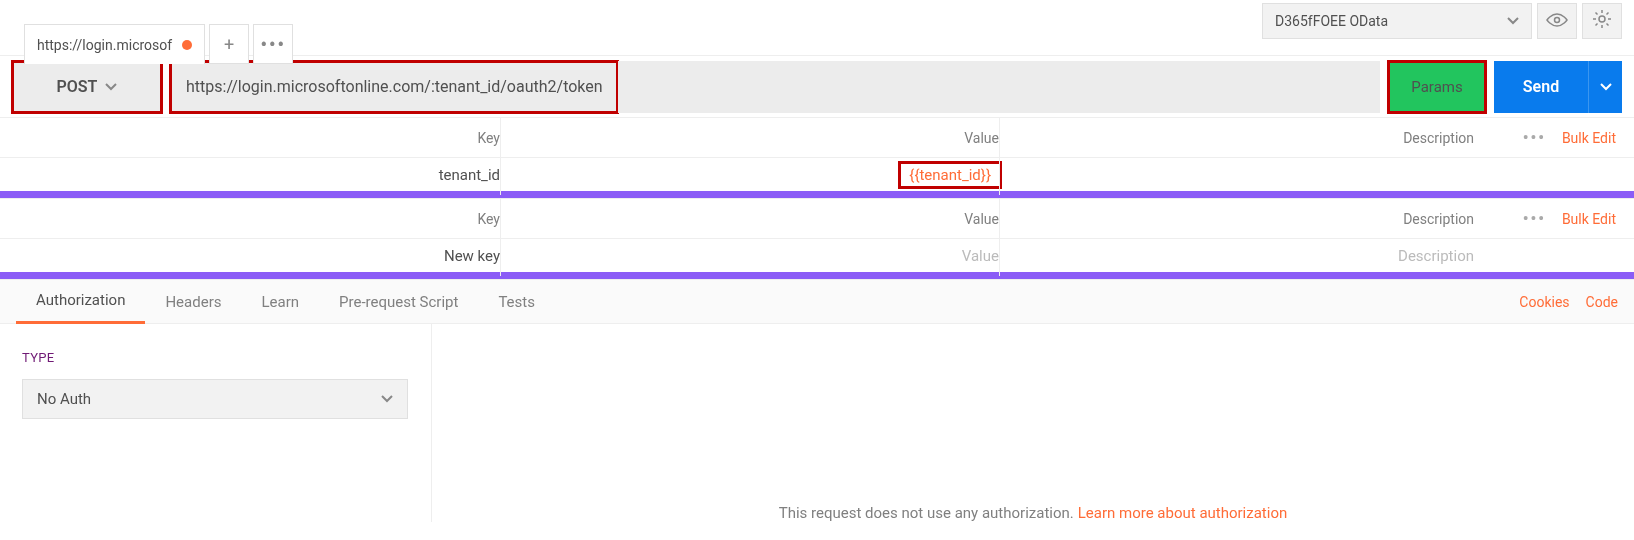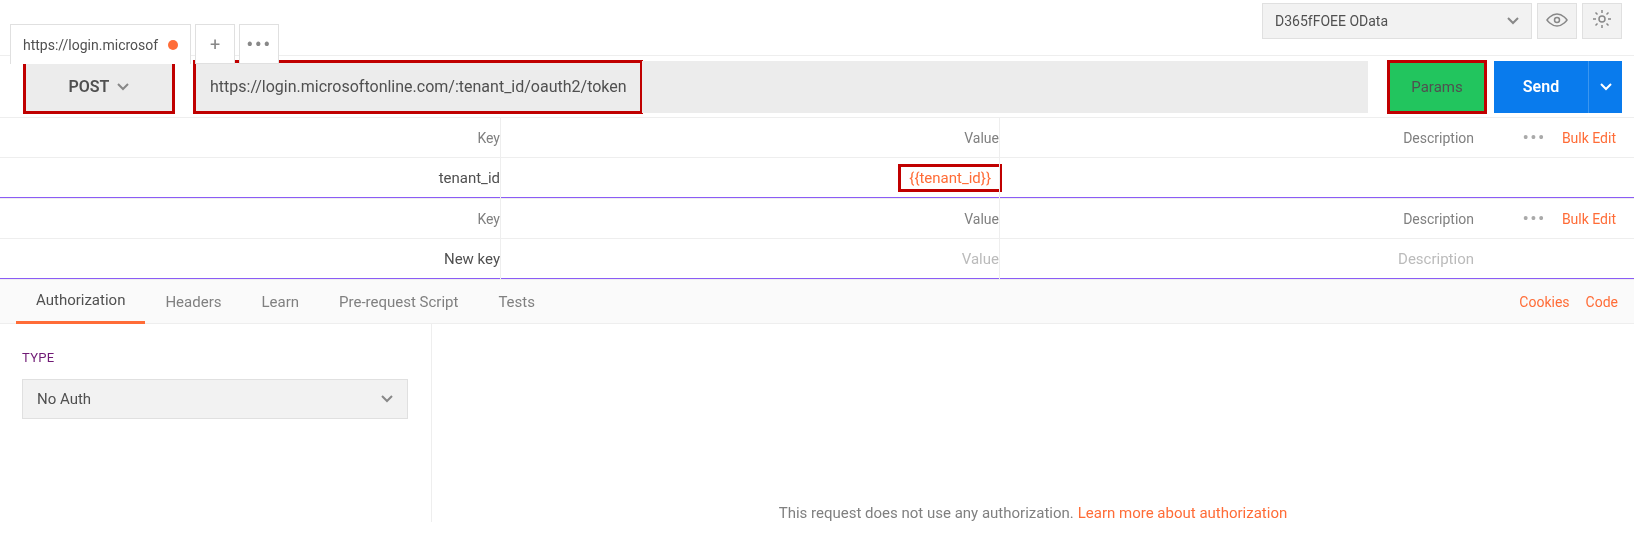--- a/index.html
+++ b/index.html
@@ -1,20 +1,20 @@
 <!DOCTYPE html>
 <html><head>
 <meta charset="utf-8">
 <style>
 * { box-sizing: border-box; margin: 0; padding: 0; font-family: -apple-system, BlinkMacSystemFont, "Segoe UI", Roboto, Helvetica, Arial, sans-serif; }
 body { width: 1634px; height: 540px; background: #fff; color: #505050; overflow: hidden; }
 
 
 .top-header { height: 56px; display: flex; align-items: flex-start; position: relative; border-bottom: 1px solid #eee; }
-.tabs-area { flex: 1; display: flex; align-items: center; height: 56px; padding-left: 10px; }
+.tabs-area { flex: 1; display: flex; align-items: center; height: 56px; padding-left: 24px; }
 .tab { height: 40px; background: #fff; border: 1px solid #e0e0e0; display: flex; align-items: center; padding: 0 12px; font-size: 14px; color: #505050; margin-right: 4px; border-bottom: none; position: relative; top: 16px; }
 .tab .unsaved { width: 10px; height: 10px; border-radius: 50%; background: #ff6c37; margin-left: 10px; }
 .tab-sq { width: 40px; height: 40px; border: 1px solid #e0e0e0; display: flex; align-items: center; justify-content: center; font-size: 18px; color: #888; margin-right: 4px; position: relative; top: 16px; background: #fff; cursor: pointer; }
 .tab-sq .dots { letter-spacing: 2px; font-weight: bold; }
 
 .right-tools { display: flex; align-items: center; gap: 5px; padding-right: 12px; height: 42px; }
 .env-select { width: 270px; height: 36px; background: #f2f2f2; border: 1px solid #e0e0e0; display: flex; align-items: center; justify-content: space-between; padding: 0 12px; font-size: 14px; color: #505050; cursor: pointer; }
 .sq-btn { width: 40px; height: 36px; background: #f2f2f2; border: 1px solid #e0e0e0; display: flex; align-items: center; justify-content: center; cursor: pointer; color: #888; }
 
 
@@ -22,33 +22,33 @@
 .method-sel { width: 150px; height: 52px; background: #ececec; display: flex; align-items: center; justify-content: center; font-size: 16px; font-weight: 600; color: #505050; cursor: pointer; gap: 8px; }
 .url-input { flex: 1; height: 52px; background: #ececec; border: none; padding: 7px 16px; font-size: 16px; color: #505050; outline: none; }
 .params-btn { width: 98px; height: 52px; background: #22c55e; border: 1px solid #e0e0e0; font-size: 15px; color: #505050; display: flex; align-items: center; justify-content: center; cursor: pointer; }
 .send-wrap { display: flex; height: 52px; }
 .send-btn { width: 94px; background: #097bed; color: #fff; font-size: 16px; font-weight: 600; display: flex; align-items: center; justify-content: center; cursor: pointer; }
 .send-dd { width: 34px; background: #097bed; border-left: 1px solid #3a96f0; display: flex; align-items: center; justify-content: center; cursor: pointer; }
 .save-wrap { display: flex; height: 52px; }
 .save-btn { width: 70px; background: #f2f2f2; border: 1px solid #e0e0e0; border-right: none; display: flex; align-items: center; justify-content: center; font-size: 15px; color: #505050; cursor: pointer; }
 .save-dd { width: 34px; background: #f2f2f2; border: 1px solid #e0e0e0; display: flex; align-items: center; justify-content: center; cursor: pointer; color: #888; }
 
-.hl { outline: 3px solid #c00000; outline-offset: -2px; margin-left: 12px; }
+.hl { outline: 3px solid #c00000; outline-offset: -2px; }
 
 
 .param-section { border-bottom: 1px solid #eee; text-align: right; }
 .param-header { height: 40px; display: flex; align-items: center; border-bottom: 1px solid #eee; background: #fff; }
 .param-header.nested { }
 .col-key { flex: 0 0 500px; padding-left: 62px; font-size: 14px; color: #808080; }
 .col-val { flex: 0 0 498px; padding-left: 10px; font-size: 14px; color: #808080; }
 .col-desc { flex: 1; padding-left: 10px; font-size: 14px; color: #808080; }
 .col-actions { flex: 0 0 160px; display: flex; align-items: center; justify-content: flex-end; gap: 16px; padding-right: 18px; }
 .dots3 { color: #aaa; letter-spacing: 2px; font-weight: bold; cursor: pointer; }
 .bulk-edit { color: #ff6c37; font-size: 14px; cursor: pointer; }
-.param-row { height: 40px; display: flex; align-items: center; border-bottom: 1px solid #8b5cf6; }
+.param-row { height: 40px; display: flex; align-items: center; border-bottom: 7px solid #8b5cf6; }
 .param-row .col-key, .param-row .col-val, .param-row .col-desc { font-size: 15px; }
 .param-row .col-key { color: #505050; }
 .param-row .val-var { color: #ff6c37; display: inline-block; padding: 2px 8px; }
 .param-row .val-var.hl2 { outline: 3px solid #c00000; }
 .placeholder { color: #bbb; }
 .col-divider { width: 1px; height: 40px; background: #eee; }
 
 
 .req-tabs { height: 44px; display: flex; align-items: center; padding: 0 16px; border-bottom: 1px solid #eee; background: #fafafa; }
 .req-tab { font-size: 15px; color: #808080; padding: 0 20px; height: 44px; display: flex; align-items: center; cursor: pointer; }

